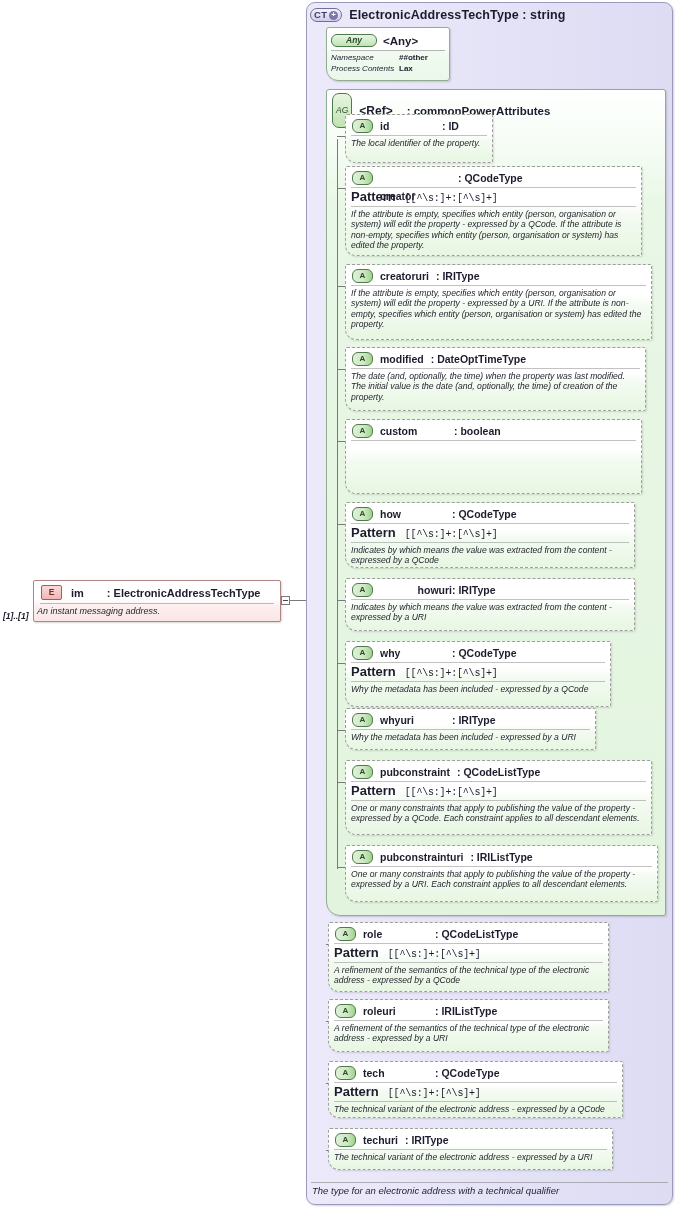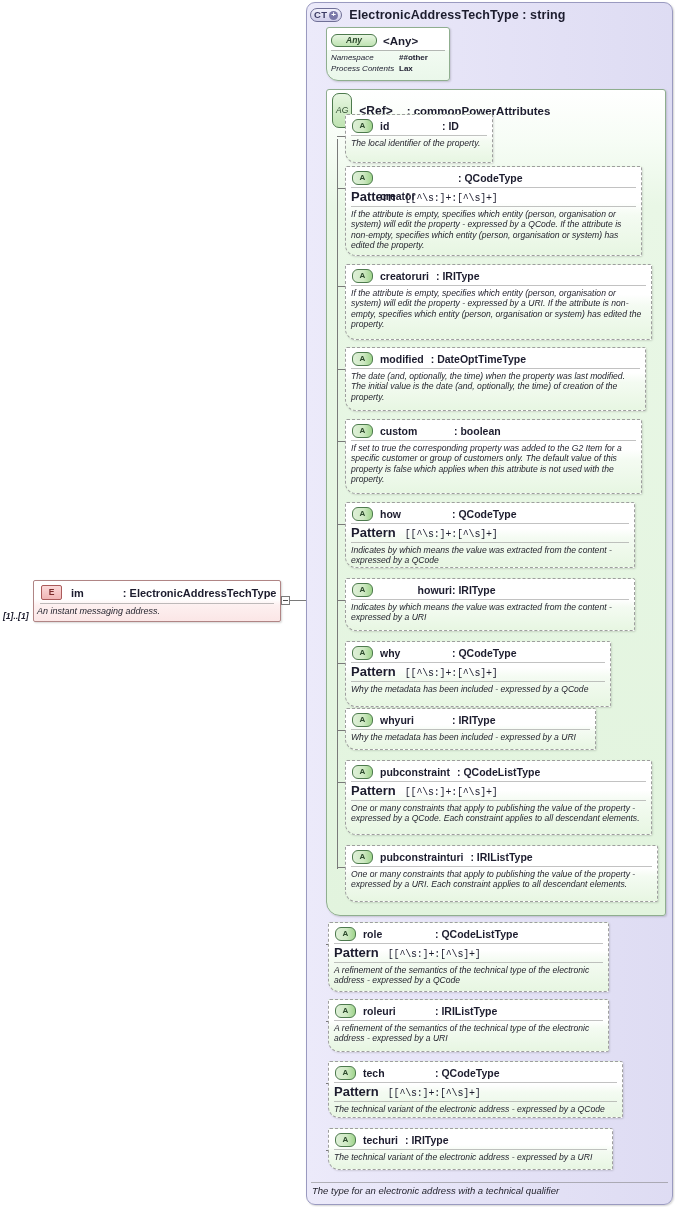--- a/index.html
+++ b/index.html
@@ -129,21 +129,21 @@
     box-shadow:1px 1px 2px rgba(0,0,0,.16);
   }
   #elem-head{display:flex;align-items:center;height:19px;padding:2px 0 0 7px;}
   .e-badge{
     display:inline-block;width:19px;height:13px;line-height:12px;text-align:center;
     border:1px solid #aa5a5a;border-radius:2px;
     background:linear-gradient(to bottom,#fbd9d9,#f0b6b6);
     font-size:8.5px;font-weight:bold;color:#7a2b2b;flex:none;
   }
   #elem-name{margin-left:9px;font-size:11px;font-weight:bold;color:#1c1c2e;}
-  #elem-type{margin-left:39px;font-size:11px;font-weight:bold;color:#1c1c2e;}
+  #elem-type{margin-left:23px;font-size:11px;font-weight:bold;color:#1c1c2e;}
   #elem-rule{left:40px;top:603px;width:234px;background:#888;}
   #elem-doc{
     left:37px;top:606px;width:242px;
     font-style:italic;font-size:9px;color:#25252f;
   }
   #cardinality{
     left:3px;top:611px;width:28px;
     font-style:italic;font-weight:bold;font-size:8.5px;color:#1c1c2e;
   }
 
@@ -240,21 +240,20 @@
       <div class="a-doc">The date (and, optionally, the time) when the property was last modified. The initial value is the date (and, optionally, the time) of creation of the property.</div>
     </div>
     <div class="line h abs" style="left: 337px; top: 369px; width: 8px;"></div>
     <div class="attr" style="left: 345px; top: 419px; width: 297px; height: 75px;">
       <div class="attr-head">
         <span class="a-badge">A</span>
         <span class="a-name" style="width: 74px;">custom</span>
         <span class="a-type">: boolean</span>
       </div>
       <div class="attr-rule"></div>
-      <div class="a-doc">If set to true the corresponding property was added to the G2 Item for a specific customer or group of customers only. The default value of this property is false which applies when this attribute is not used with the property.</div>
     </div>
     <div class="line h abs" style="left: 337px; top: 441px; width: 8px;"></div>
     <div class="attr" style="left: 345px; top: 502px; width: 290px; height: 66px;">
       <div class="attr-head">
         <span class="a-badge">A</span>
         <span class="a-name" style="width: 72px;">how</span>
         <span class="a-type">: QCodeType</span>
       </div>
       <div class="attr-rule"></div>
       <div class="pattern-row">

